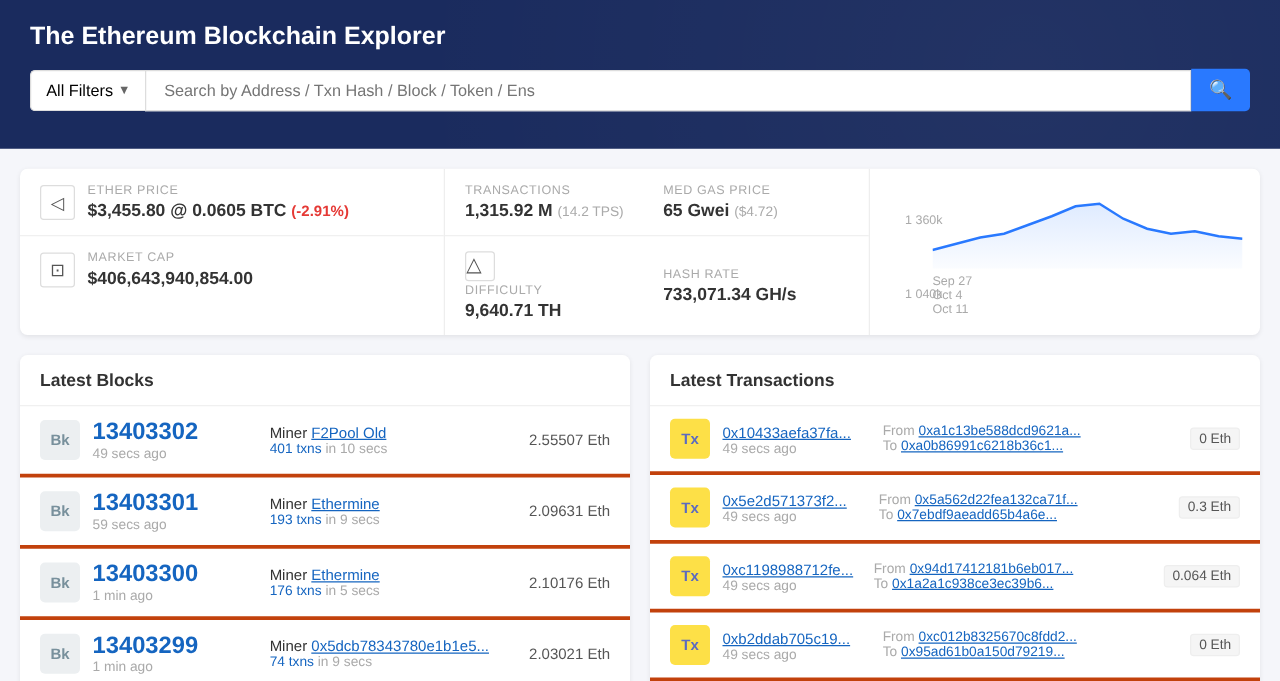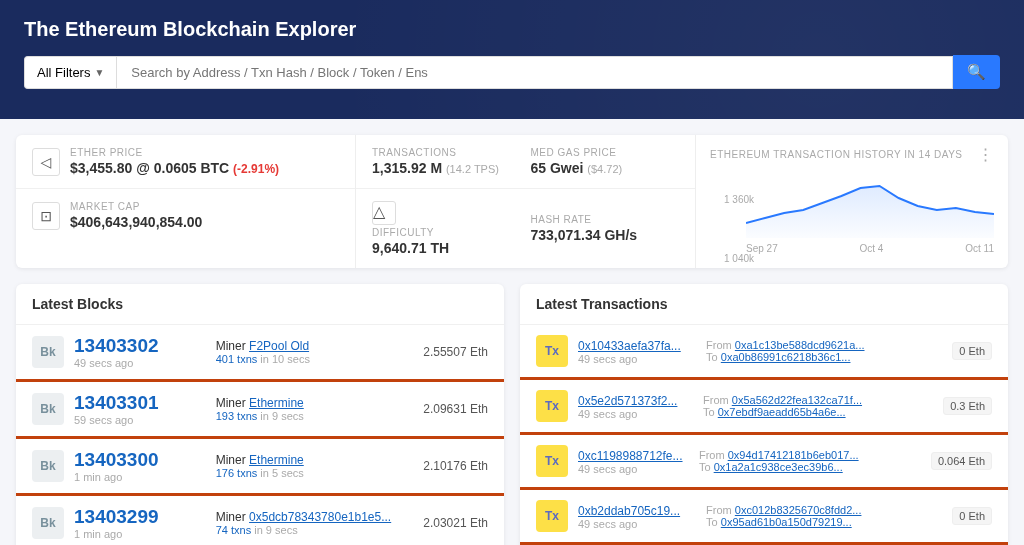--- a/index.html
+++ b/index.html
@@ -246,42 +246,38 @@
         <div class="stat-value">9,640.71 TH</div>
       </div>
       <div class="stat-col">
         <div class="stat-label">HASH RATE</div>
         <div class="stat-value">733,071.34 GH/s</div>
       </div>
     </div>
   </div>
 
   <div class="stats-chart">
-    <div class="chart-title">
-      <span>ETHEREUM TRANSACTION HISTORY IN 14 DAYS</span>
-      <span class="chart-dots-btn">⋮</span>
-    </div>
     <div style="position:relative;">
       <div class="y-labels">
         <span>1 360k</span>
         <span>1 040k</span>
       </div>
       <svg class="chart-area" viewBox="0 0 260 70" preserveAspectRatio="none" style="margin-left:36px;width:calc(100% - 36px);">
         <defs>
           <linearGradient id="chartGrad" x1="0" y1="0" x2="0" y2="1">
             <stop offset="0%" stop-color="#2979ff" stop-opacity="0.15"></stop>
             <stop offset="100%" stop-color="#2979ff" stop-opacity="0.02"></stop>
           </linearGradient>
         </defs>
 
         <path d="M0,55 L20,50 L40,45 L60,42 L80,35 L100,28 L120,20 L140,18 L160,30 L180,38 L200,42 L220,40 L240,44 L260,46" fill="none" stroke="#2979ff" stroke-width="2"></path>
         <path d="M0,55 L20,50 L40,45 L60,42 L80,35 L100,28 L120,20 L140,18 L160,30 L180,38 L200,42 L220,40 L240,44 L260,46 L260,70 L0,70 Z" fill="url(#chartGrad)"></path>
       </svg>
     </div>
-    <div class="chart-labels" style="margin-left:36px;">
+    <div class="chart-labels" style="margin-left:36px;flex-direction:column;">
       <span>Sep 27</span>
       <span>Oct 4</span>
       <span>Oct 11</span>
     </div>
   </div>
 </div>
 
 <div class="main-content">
 
   <div class="panel">

